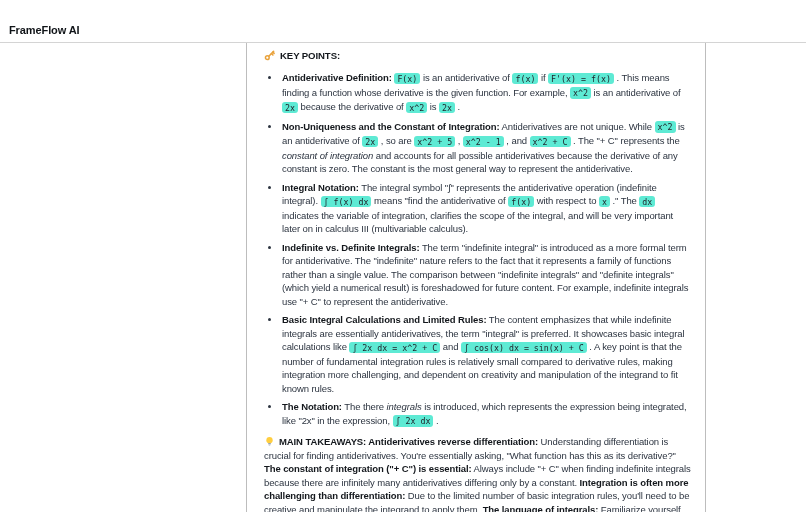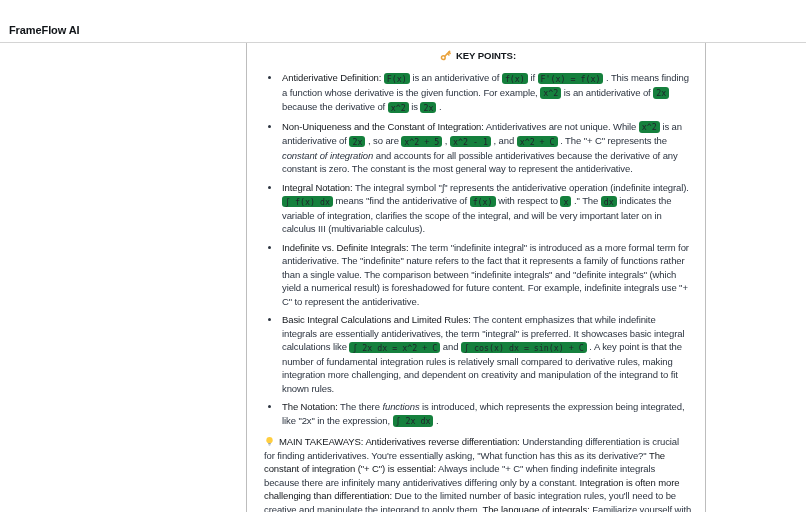--- a/index.html
+++ b/index.html
@@ -19,33 +19,32 @@
   .doc-pane{
     position:absolute;top:25px;left:246px;width:460px;height:487px;box-sizing:border-box;
     border-left:1px solid #bdbdbd;border-right:1px solid #bdbdbd;background:#fff;
     padding:2px 13px 0 17px;overflow:hidden;
     font-size:9.5px;line-height:13.5px;letter-spacing:-0.1px;color:#2c3440;
   }
   .intro{margin:0 0 8px;}
   .sec-heading{
     display:flex;align-items:center;gap:5px;font-weight:700;color:#14181d;margin:0 0 9px;
     font-size:9.6px;
-    justify-content:center;
   }
   .sec-heading .icon,.para .icon{flex:0 0 auto;}
   ul.kp{margin:0 0 7px;padding:0 0 0 17px;list-style:disc;}
   ul.kp li{margin:0 0 5px;padding-left:1px;}
   ul.kp li::marker{color:#2c3440;}
   .para{margin:0 0 9px;}
   .para .icon{display:inline-block;vertical-align:-2px;margin-right:4px;}
-  strong{color:#14181d;font-weight:400;}
+  strong{color:#14181d;font-weight:700;}
   em{}
   code.chip{
     font-family:"DejaVu Sans Mono",monospace;font-size:8.3px;letter-spacing:0;
-    background:#15803d;border-radius:3px;padding:0.5px 3px 1px;color:#20262d;
+    background:#5eead4;border-radius:3px;padding:0.5px 3px 1px;color:#20262d;
     white-space:normal;
   }
 </style>
 </head>
 <body>
 
 <header class="app-header">
   <div class="brand">FrameFlow AI</div>
 </header>
 
@@ -67,21 +66,21 @@
     </svg>
     <span>KEY POINTS:</span>
   </h3>
 
   <ul class="kp">
     <li><strong>Antiderivative Definition:</strong><span> </span><code class="chip">F(x)</code><span> is an antiderivative of </span><code class="chip">f(x)</code><span> if </span><code class="chip">F'(x) = f(x)</code><span> . This means finding a function whose derivative is the given function. For example, </span><code class="chip">x^2</code><span> is an antiderivative of </span><code class="chip">2x</code><span> because the derivative of </span><code class="chip">x^2</code><span> is </span><code class="chip">2x</code><span> .</span></li>
     <li><strong>Non-Uniqueness and the Constant of Integration:</strong><span> Antiderivatives are not unique. While </span><code class="chip">x^2</code><span> is an antiderivative of </span><code class="chip">2x</code><span> , so are </span><code class="chip">x^2 + 5</code><span> , </span><code class="chip">x^2 - 1</code><span> , and </span><code class="chip">x^2 + C</code><span> . The "+ C" represents the </span><em>constant of integration</em><span> and accounts for all possible antiderivatives because the derivative of any constant is zero. The constant is the most general way to represent the antiderivative.</span></li>
     <li><strong>Integral Notation:</strong><span> The integral symbol "∫" represents the antiderivative operation (indefinite integral). </span><code class="chip">∫ f(x) dx</code><span> means "find the antiderivative of </span><code class="chip">f(x)</code><span> with respect to </span><code class="chip">x</code><span> ." The </span><code class="chip">dx</code><span> indicates the variable of integration, clarifies the scope of the integral, and will be very important later on in calculus III (multivariable calculus).</span></li>
     <li><strong>Indefinite vs. Definite Integrals:</strong><span> The term "indefinite integral" is introduced as a more formal term for antiderivative. The "indefinite" nature refers to the fact that it represents a family of functions rather than a single value. The comparison between "indefinite integrals" and "definite integrals" (which yield a numerical result) is foreshadowed for future content. For example, indefinite integrals use "+ C" to represent the antiderivative.</span></li>
     <li><strong>Basic Integral Calculations and Limited Rules:</strong><span> The content emphasizes that while indefinite integrals are essentially antiderivatives, the term "integral" is preferred. It showcases basic integral calculations like </span><code class="chip">∫ 2x dx = x^2 + C</code><span> and </span><code class="chip">∫ cos(x) dx = sin(x) + C</code><span> . A key point is that the number of fundamental integration rules is relatively small compared to derivative rules, making integration more challenging, and dependent on creativity and manipulation of the integrand to fit known rules.</span></li>
-    <li><strong>The Notation:</strong><span> The there </span><em>functions</em><span> is introduced, which represents the expression being integrated, like "2x" in the expression, </span><code class="chip">∫ 2x dx</code><span> .</span></li>
+    <li><strong>The Notation:</strong><span> The there </span><em>integrals</em><span> is introduced, which represents the expression being integrated, like "2x" in the expression, </span><code class="chip">∫ 2x dx</code><span> .</span></li>
   </ul>
 
   <p class="para">
     <svg class="icon" width="11" height="11" viewBox="0 0 16 16" aria-hidden="true">
       <circle cx="8" cy="6" r="4.6" fill="#FFCE3F"></circle>
       <rect x="5.9" y="10" width="4.2" height="2.2" rx="1" fill="#9AA4AE"></rect>
       <rect x="6.6" y="12.8" width="2.8" height="1.4" rx="0.7" fill="#C2C9D0"></rect>
     </svg><span><strong>MAIN TAKEAWAYS: Antiderivatives reverse differentiation:</strong><span> Understanding differentiation is crucial for finding antiderivatives. You're essentially asking, "What function has this as its derivative?" </span><strong>The constant of integration ("+ C") is essential:</strong><span> Always include "+ C" when finding indefinite integrals because there are infinitely many antiderivatives differing only by a constant. </span><strong>Integration is often more challenging than differentiation:</strong><span> Due to the limited number of basic integration rules, you'll need to be creative and manipulate the integrand to apply them. </span><strong>The language of integrals:</strong><span> Familiarize yourself with "indefinite integral" and "integrand," and the integral notation, because these terms are used in calculus going forward.</span></span>
   </p>
 

